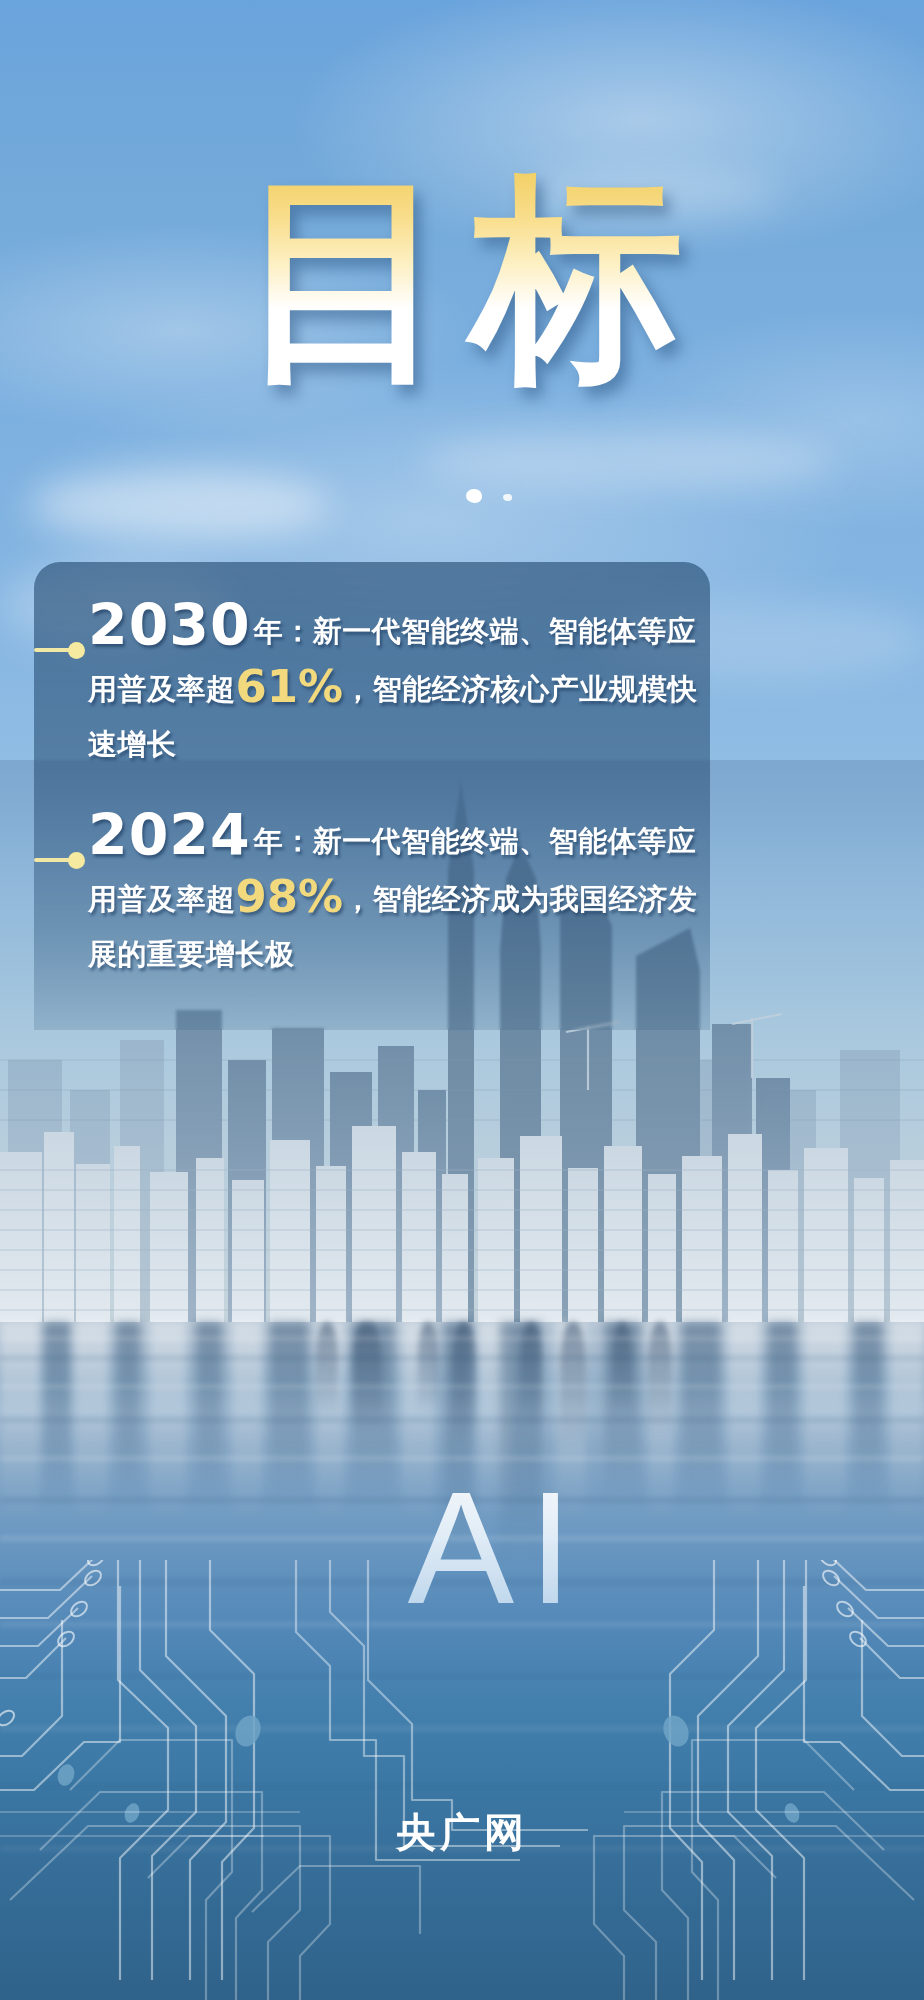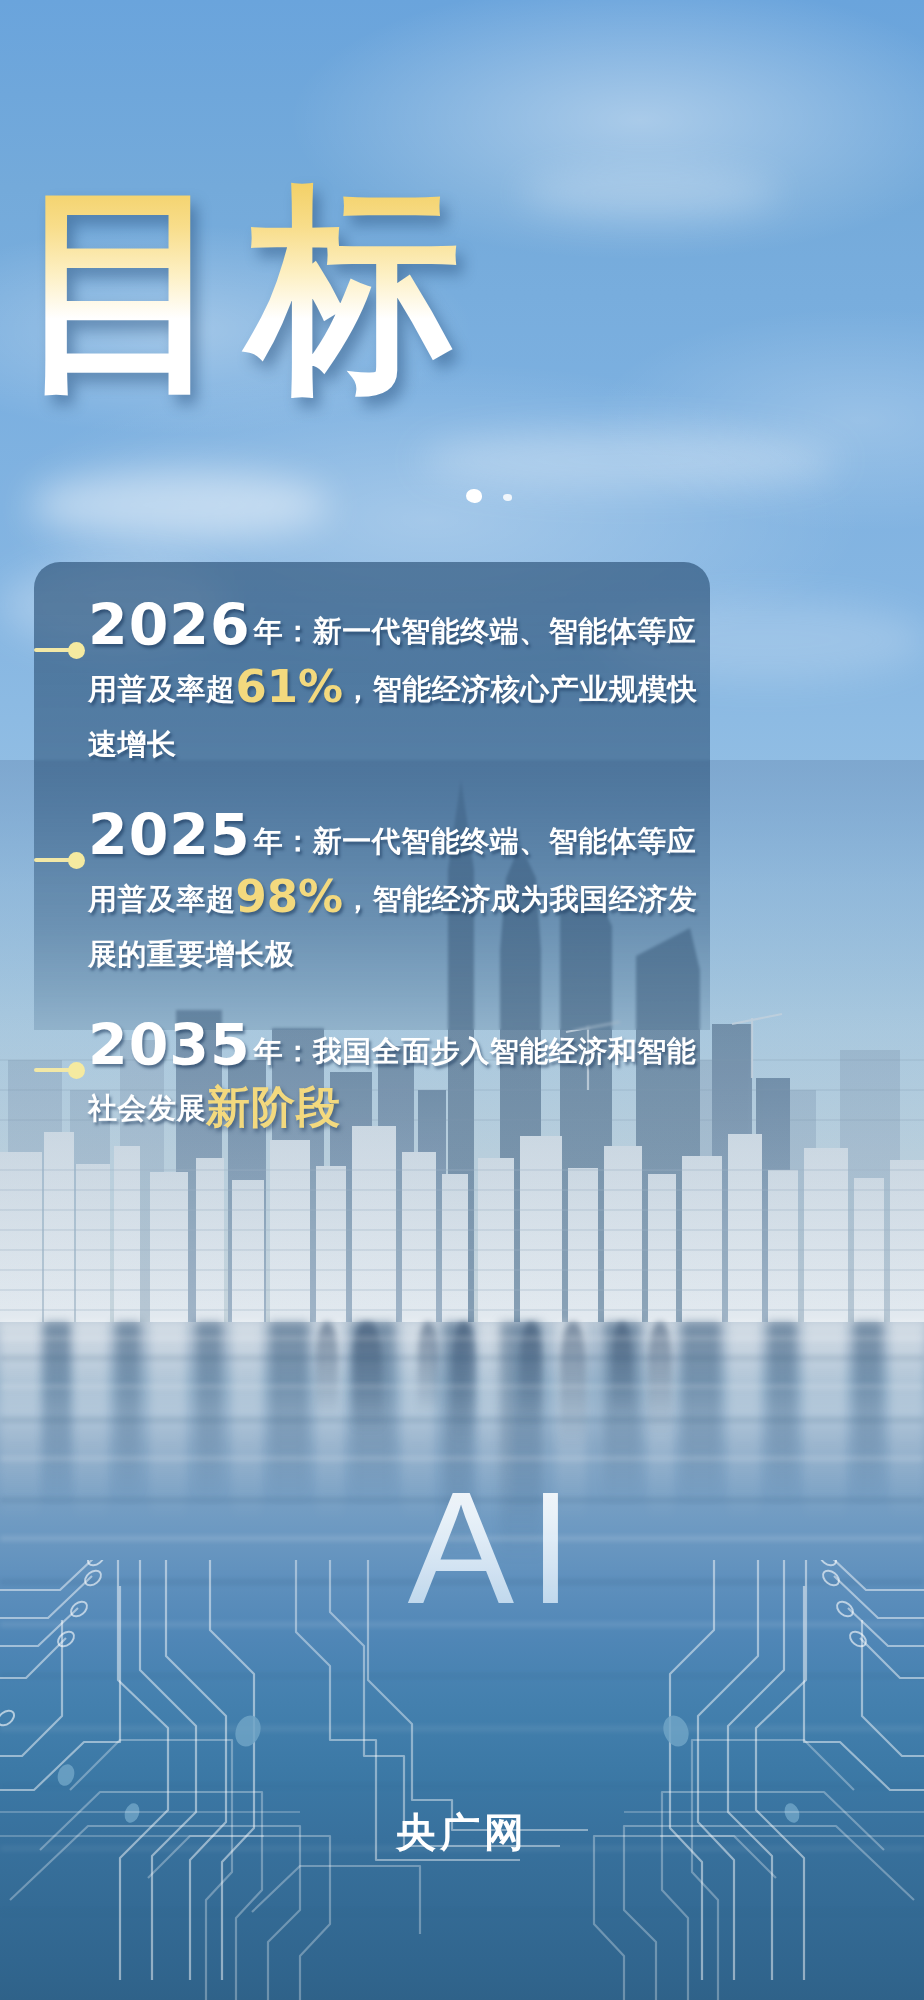--- a/index.html
+++ b/index.html
@@ -88,21 +88,21 @@
     position:absolute;top:0;width:26px;height:120px;
     background:linear-gradient(180deg,rgba(55,80,110,.55),rgba(55,80,110,0));
     filter:blur(3px);border-radius:40% 40% 0 0;
   }
 
   
   .circuit{position:absolute;left:0;top:1560px;width:924px;height:440px;pointer-events:none;}
 
   
   .title-wrap{
-    position:absolute;left:0;top:182px;width:924px;text-align:left;
+    position:absolute;left:0;top:172px;width:924px;text-align:center;
     pointer-events:none;
   }
   .title{
     display:inline-block;
     font-family:"DejaVu Serif","Liberation Serif",serif;
     font-weight:700;
     font-size:212px;
     line-height:1;
     letter-spacing:18px;
     padding-left:18px;
@@ -460,43 +460,34 @@
   <div class="card"></div>
 
   <div class="goals">
 
     <div class="goal">
       <div class="bullet">
         <div class="bar"></div>
           <div class="dot"></div>
       </div>
       <div class="gtext">
-        <span class="year">2026</span><span>年：新一代智能终端、智能体等应用普及率超</span><span class="pct">61%</span><span>，智能经济核心产业规模快速增长</span>
+        <span class="year">2030</span><span>年：新一代智能终端、智能体等应用普及率超</span><span class="pct">61%</span><span>，智能经济核心产业规模快速增长</span>
       </div>
     </div>
 
     <div class="goal">
       <div class="bullet">
         <div class="bar"></div>
           <div class="dot"></div>
       </div>
       <div class="gtext">
-        <span class="year">2025</span><span>年：新一代智能终端、智能体等应用普及率超</span><span class="pct">98%</span><span>，智能经济成为我国经济发展的重要增长极</span>
+        <span class="year">2024</span><span>年：新一代智能终端、智能体等应用普及率超</span><span class="pct">98%</span><span>，智能经济成为我国经济发展的重要增长极</span>
       </div>
     </div>
 
-    <div class="goal">
-      <div class="bullet">
-        <div class="bar"></div>
-          <div class="dot"></div>
-      </div>
-      <div class="gtext">
-        <span class="year">2035</span><span>年：我国全面步入智能经济和智能社会发展</span><span class="hl-big">新阶段</span>
-      </div>
-    </div>
 
   </div>
 
   <div class="aiword">AI</div>
 
   <div class="logo">
     <span>央广网</span>
   </div>
 
 </div>

